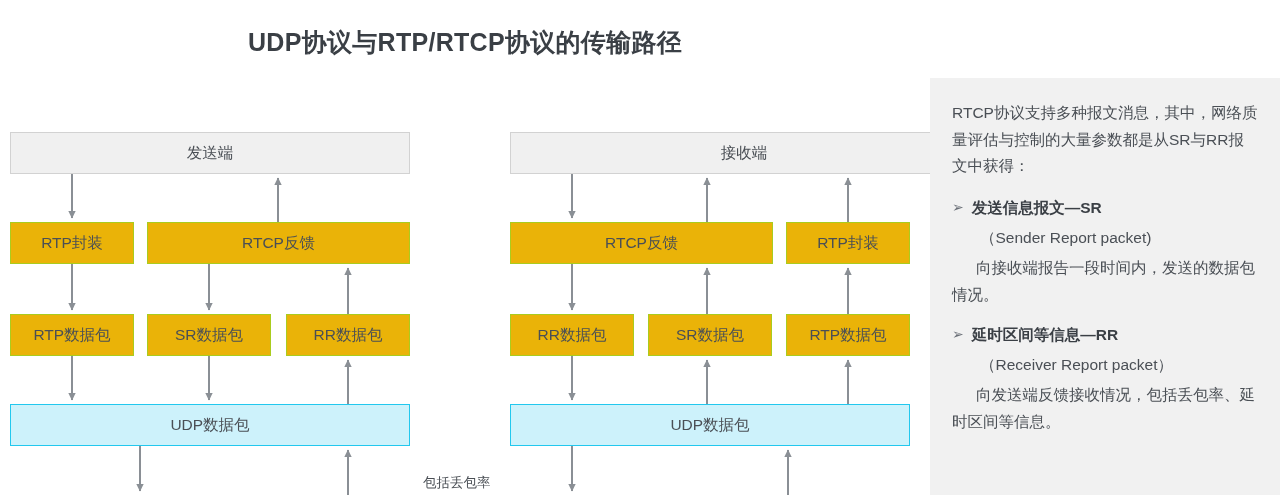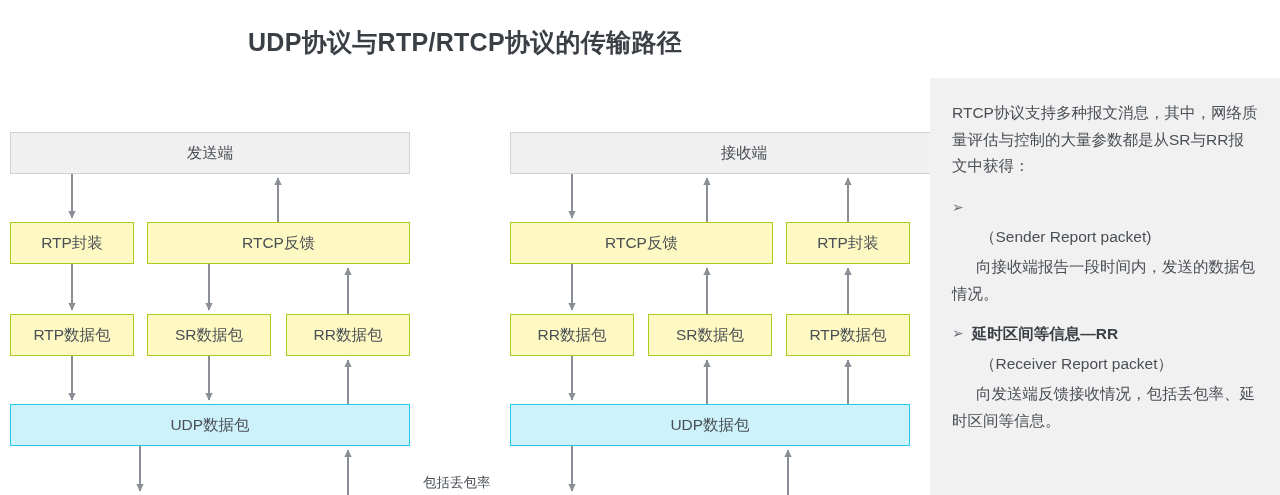--- a/index.html
+++ b/index.html
@@ -45,21 +45,21 @@
     align-items: center;
     justify-content: center;
     font-size: 15.5px;
     color: #4a4f55;
     border-width: 1.6px;
     border-style: solid;
     line-height: 1;
     white-space: nowrap;
   }
   .box-gray  { background: #f0f0f0; border-color: #d2d2d2; }
-  .box-lime  { background: #fef9c3; border-color: #aacc1e; }
+  .box-lime  { background: #eab308; border-color: #aacc1e; }
   .box-cyan  { background: #cdf2fb; border-color: #22c8ee; text-align: center; }
   .box-green { background: #5eead4; border-color: #64b652; }
 
   
   .arrows {
     position: absolute;
     top: 0; left: 0;
     width: 930px; height: 495px;
     pointer-events: none;
   }
@@ -241,20 +241,21 @@
     </g>
   </svg>
 </div>
 
 <div class="sidebar">
   <p class="sb-para">RTCP协议支持多种报文消息，其中，网络质量评估与控制的大量参数都是从SR与RR报文中获得：</p>
 
   <div class="sb-item">
     <div class="sb-head">
       <span class="sb-bullet">➢</span>
+      <span>发送信息报文—SR</span>
     </div>
     <p class="sb-sub">（Sender Report packet)</p>
     <p class="sb-body">向接收端报告一段时间内，发送的数据包情况。</p>
   </div>
 
   <div class="sb-item">
     <div class="sb-head">
       <span class="sb-bullet">➢</span>
       <span>延时区间等信息—RR</span>
     </div>

